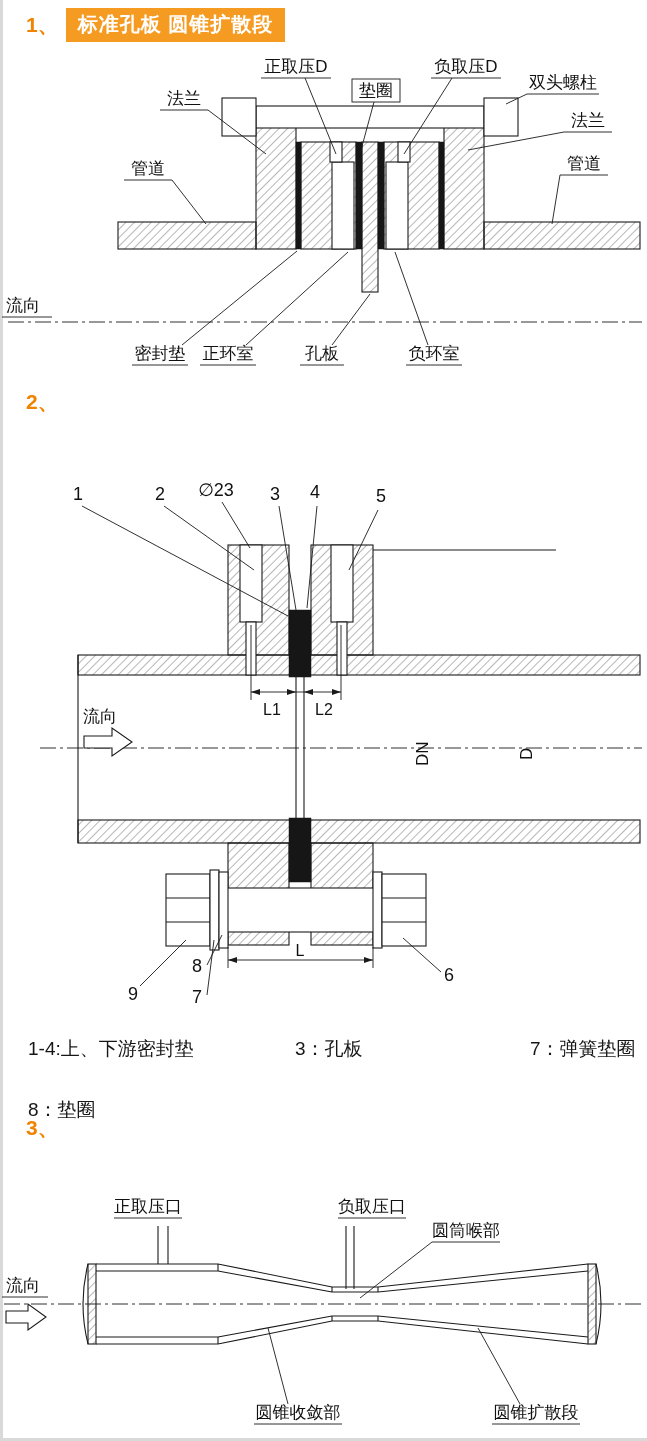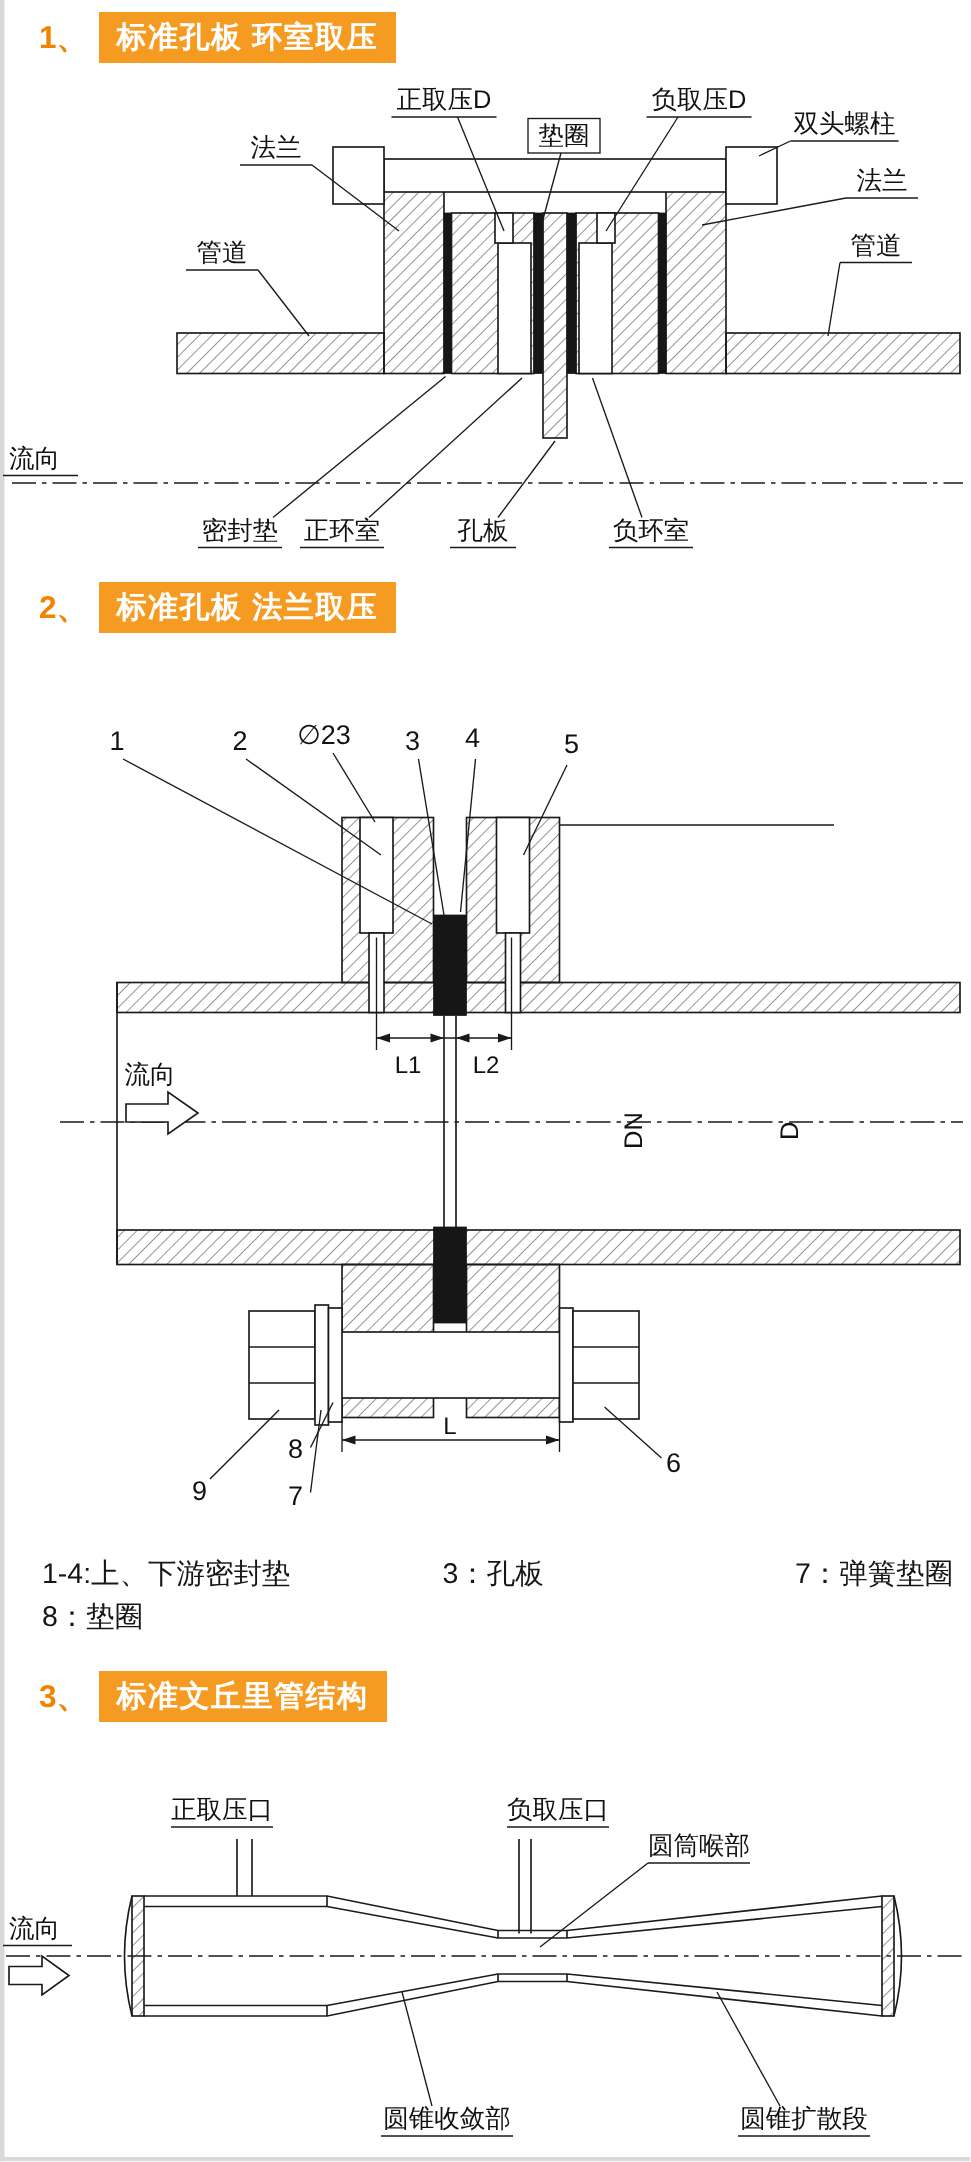--- a/index.html
+++ b/index.html
@@ -7,21 +7,21 @@
         font-family:"Liberation Sans",sans-serif;}
   .frame-left{position:absolute;left:0;top:0;width:3px;height:1441px;background:#d9d9d9;}
   .frame-bottom{position:absolute;left:0;bottom:0;width:647px;height:3px;background:#d9d9d9;}
   .sec-header{position:absolute;left:26px;display:flex;align-items:center;gap:7px;}
   .sec-num{color:#f08300;font-weight:bold;font-size:21px;}
   .sec-badge{background:#f59b22;color:#fff;font-weight:bold;font-size:20px;
              padding:3px 12px 4px 12px;letter-spacing:1px;white-space:nowrap;}
   .subtitle{position:absolute;left:58px;top:428px;font-size:15px;color:#8a8a8a;white-space:nowrap;}
   .diagram{position:absolute;left:0;}
   .legend{position:absolute;left:28px;top:1036px;width:600px;display:grid;
-          grid-template-columns:267px 235px 1fr;row-gap:3px;font-size:19px;color:#161616;}
+          grid-template-columns:267px 235px 1fr;row-gap:35px;font-size:19px;color:#161616;}
   .legend span{white-space:nowrap;}
   
   .hline{stroke:#4a4a4a;stroke-width:0.8;}
   .st{stroke:#1a1a1a;stroke-width:1.1;fill:none;}
   .hatch{stroke:#1a1a1a;stroke-width:1.1;}
   .wht{fill:#fff;stroke:#1a1a1a;stroke-width:1.1;}
   .blk{fill:#161616;stroke:#161616;stroke-width:0.5;}
   .cl{stroke:#1a1a1a;stroke-width:0.9;stroke-dasharray:16 4 3 4;fill:none;}
   .ldr{stroke:#1a1a1a;stroke-width:0.9;fill:none;}
   .ul{stroke:#1a1a1a;stroke-width:0.9;}
@@ -35,21 +35,21 @@
 </style>
 </head>
 <body>
 
 <div id="page">
   <div class="frame-left"></div>
   <div class="frame-bottom"></div>
 
   <div class="sec-header" style="top:8px;">
     <span class="sec-num">1、</span>
-    <span class="sec-badge">标准孔板  环室取压</span>
+    <span class="sec-badge">标准孔板  圆锥扩散段</span>
   </div>
 
   <svg class="diagram" style="top:42px;" width="647" height="345" viewBox="0 0 647 345">
     <defs>
       <pattern id="hatchA" width="6" height="6" patternUnits="userSpaceOnUse" patternTransform="rotate(45)">
         <line x1="0" y1="0" x2="0" y2="6" class="hline"></line>
       </pattern>
     </defs>
     <g>
       <line x1="8" y1="280" x2="642" y2="280" class="cl"></line>
@@ -121,21 +121,20 @@
       <line x1="332" y1="303" x2="370" y2="252" class="ldr"></line>
 
       <text x="434" y="317" text-anchor="middle" class="lbl">负环室</text>
       <line x1="406" y1="323" x2="462" y2="323" class="ul"></line>
       <line x1="428" y1="303" x2="395" y2="210" class="ldr"></line>
     </g>
   </svg>
 
   <div class="sec-header" style="top:388px;">
     <span class="sec-num">2、</span>
-    <span class="sec-badge">标准孔板  法兰取压</span>
   </div>
 
   <svg class="diagram" style="top:470px;" width="647" height="545" viewBox="0 0 647 545">
     <defs>
       <pattern id="hatchB" width="6" height="6" patternUnits="userSpaceOnUse" patternTransform="rotate(45)">
         <line x1="0" y1="0" x2="0" y2="6" class="hline"></line>
       </pattern>
     </defs>
     <g>
       <line x1="40" y1="278" x2="642" y2="278" class="cl"></line>
@@ -216,21 +215,20 @@
 
   <div class="legend">
     <span>1-4:上、下游密封垫</span>
     <span>3：孔板</span>
     <span>7：弹簧垫圈</span>
     <span>8：垫圈</span>
   </div>
 
   <div class="sec-header" style="top:1114px;">
     <span class="sec-num">3、</span>
-    <span class="sec-badge">标准文丘里管结构</span>
   </div>
 
   <svg class="diagram" style="top:1156px;" width="647" height="285" viewBox="0 0 647 285">
     <defs>
       <pattern id="hatchC" width="6" height="6" patternUnits="userSpaceOnUse" patternTransform="rotate(45)">
         <line x1="0" y1="0" x2="0" y2="6" class="hline"></line>
       </pattern>
     </defs>
     <g>
       <line x1="4" y1="148" x2="642" y2="148" class="cl"></line>

